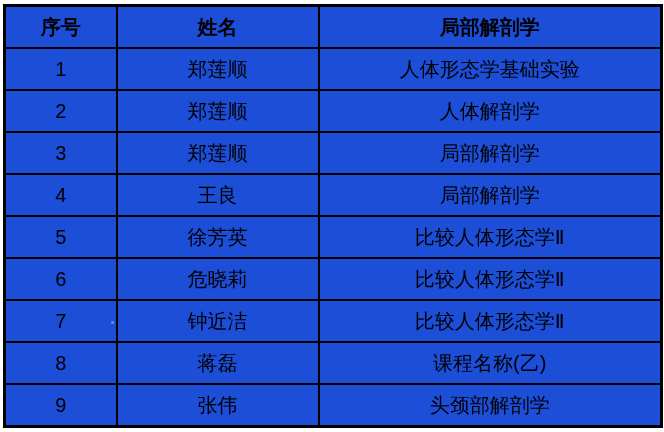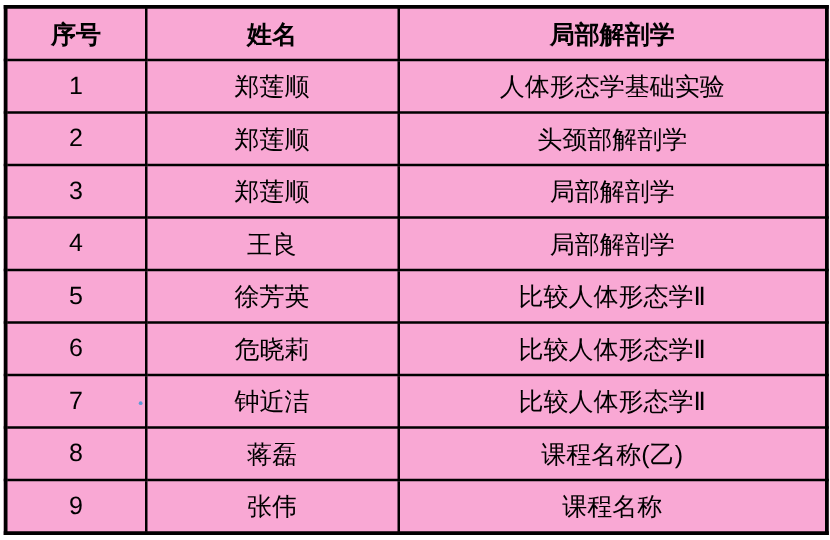--- a/index.html
+++ b/index.html
@@ -18,21 +18,21 @@
   .table-wrap {
     position: absolute;
     left: 3px;
     top: 4px;
   }
   table.course-table {
     border-collapse: collapse;
     table-layout: fixed;
     width: 657px;
     border: 3px solid #000000;
-    background: #f9a8d4;
+    background: #1d4ed8;
   }
   .course-table th,
   .course-table td {
     border: 2px solid #000000;
     height: 40px;
     padding: 0;
     text-align: center;
     vertical-align: middle;
     white-space: nowrap;
     overflow: hidden;
@@ -77,21 +77,21 @@
     </thead>
     <tbody>
       <tr>
         <td>1</td>
         <td>郑莲顺</td>
         <td>人体形态学基础实验</td>
       </tr>
       <tr>
         <td>2</td>
         <td>郑莲顺</td>
-        <td>头颈部解剖学</td>
+        <td>人体解剖学</td>
       </tr>
       <tr>
         <td>3</td>
         <td>郑莲顺</td>
         <td>局部解剖学</td>
       </tr>
       <tr>
         <td>4</td>
         <td>王良</td>
         <td>局部解剖学</td>
@@ -112,19 +112,19 @@
         <td>比较人体形态学Ⅱ</td>
       </tr>
       <tr>
         <td>8</td>
         <td>蒋磊</td>
         <td>课程名称(乙)</td>
       </tr>
       <tr>
         <td>9</td>
         <td>张伟</td>
-        <td>课程名称</td>
+        <td>头颈部解剖学</td>
       </tr>
     </tbody>
   </table>
 </div>
 
 <div class="stray-dot"></div>
 
 </body></html>

